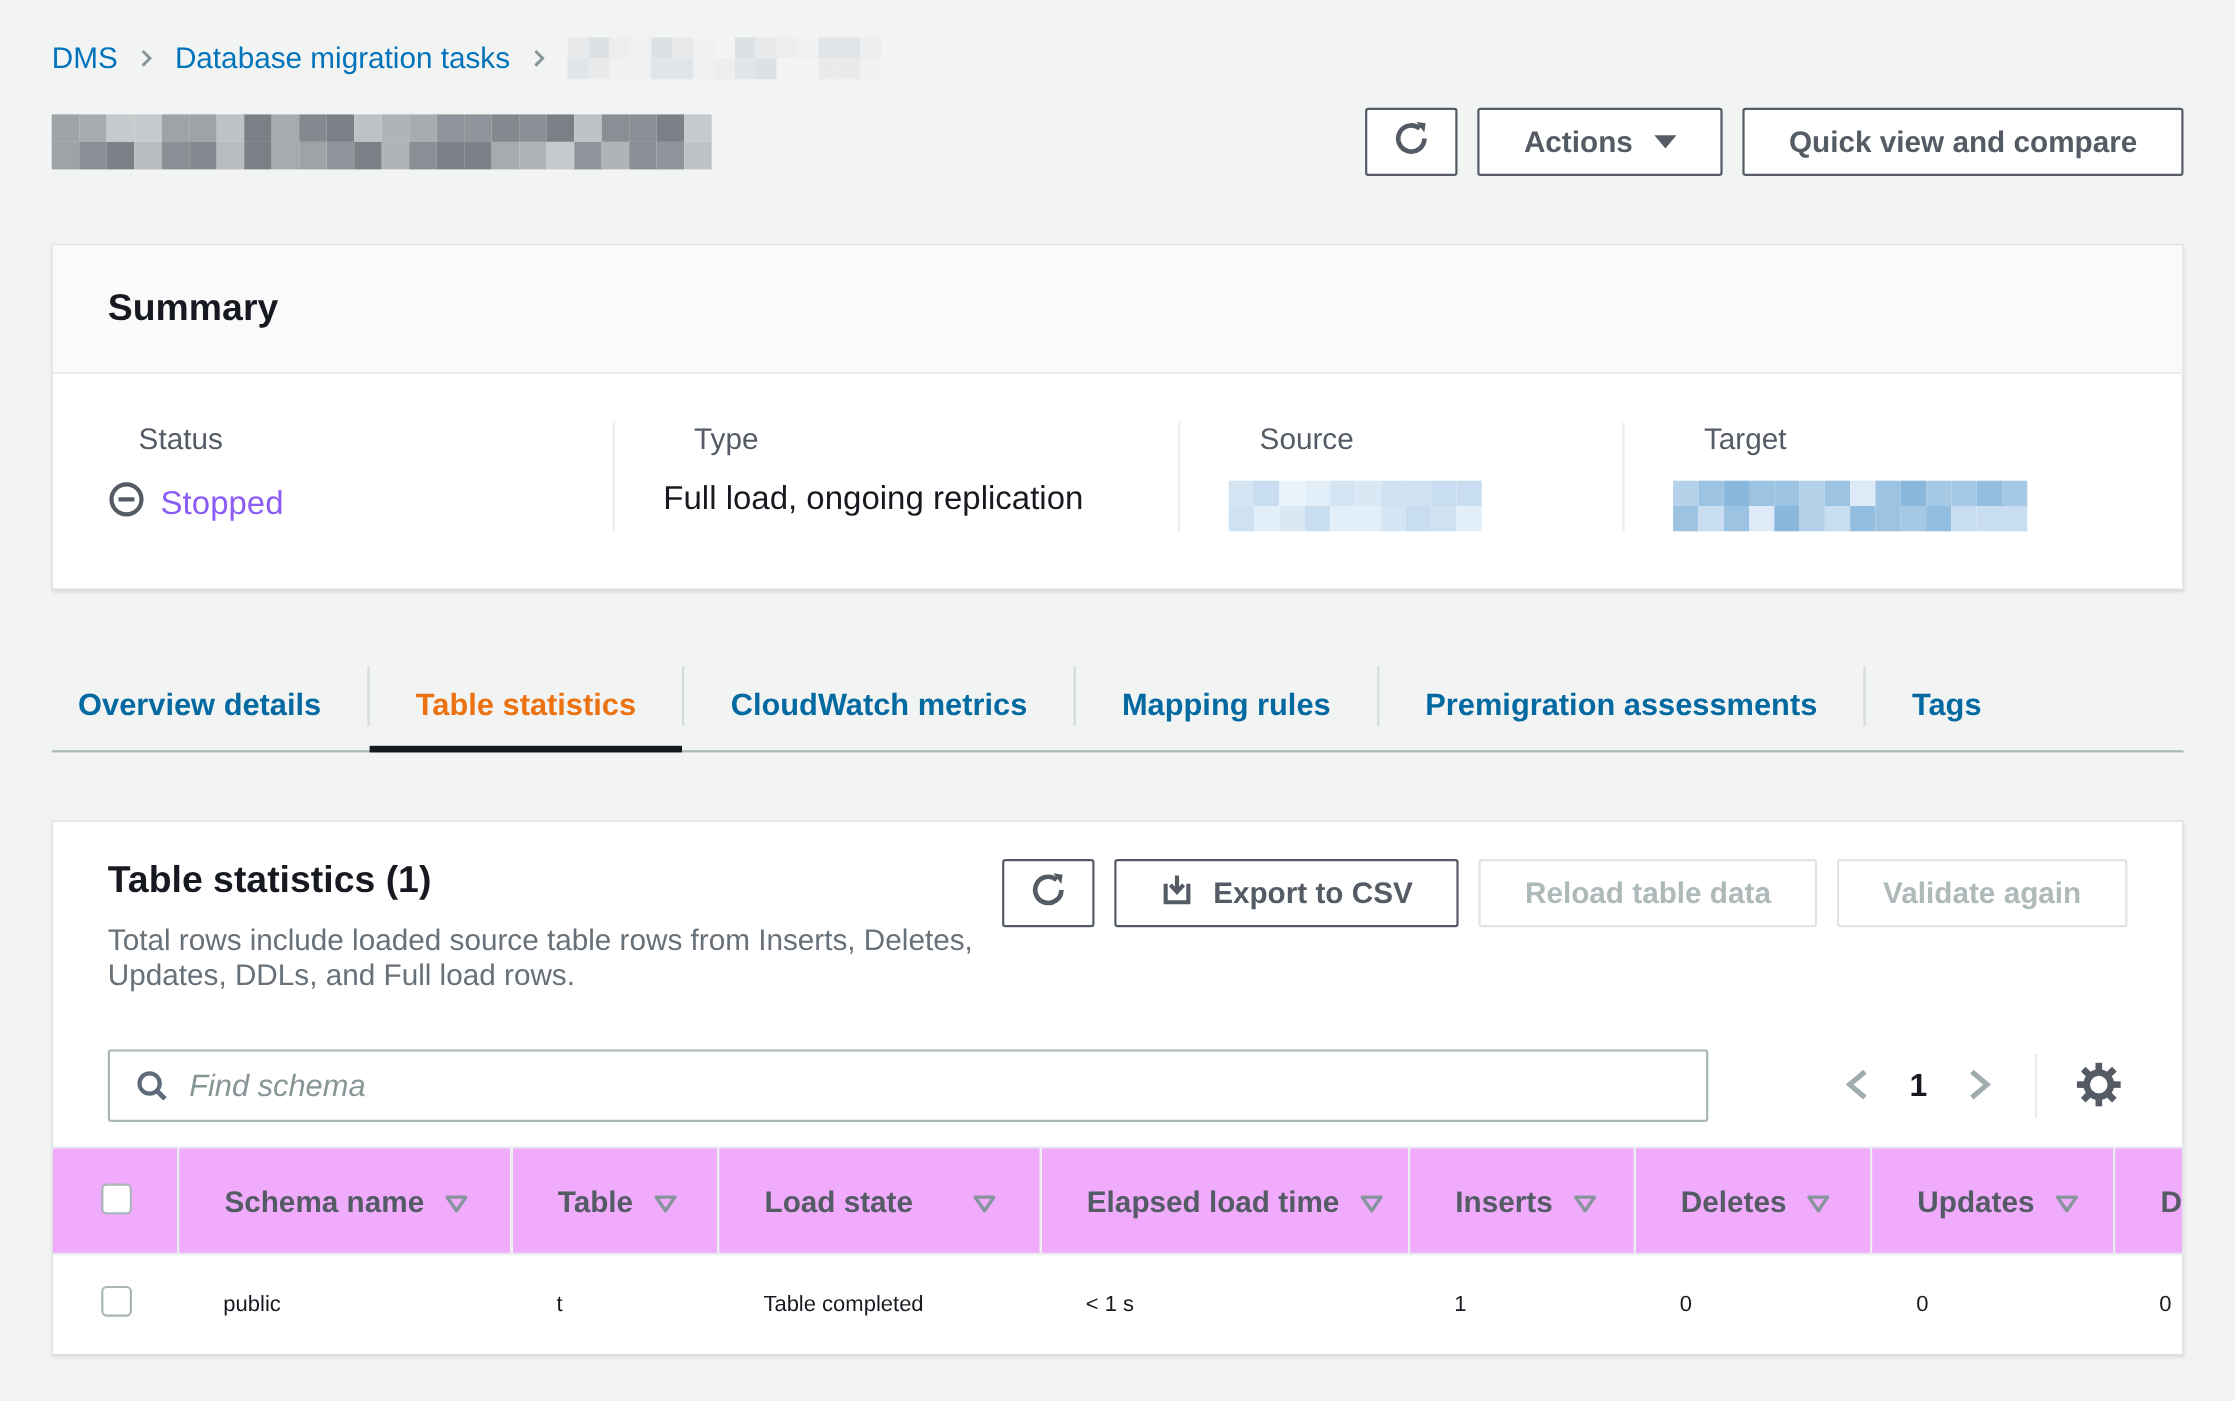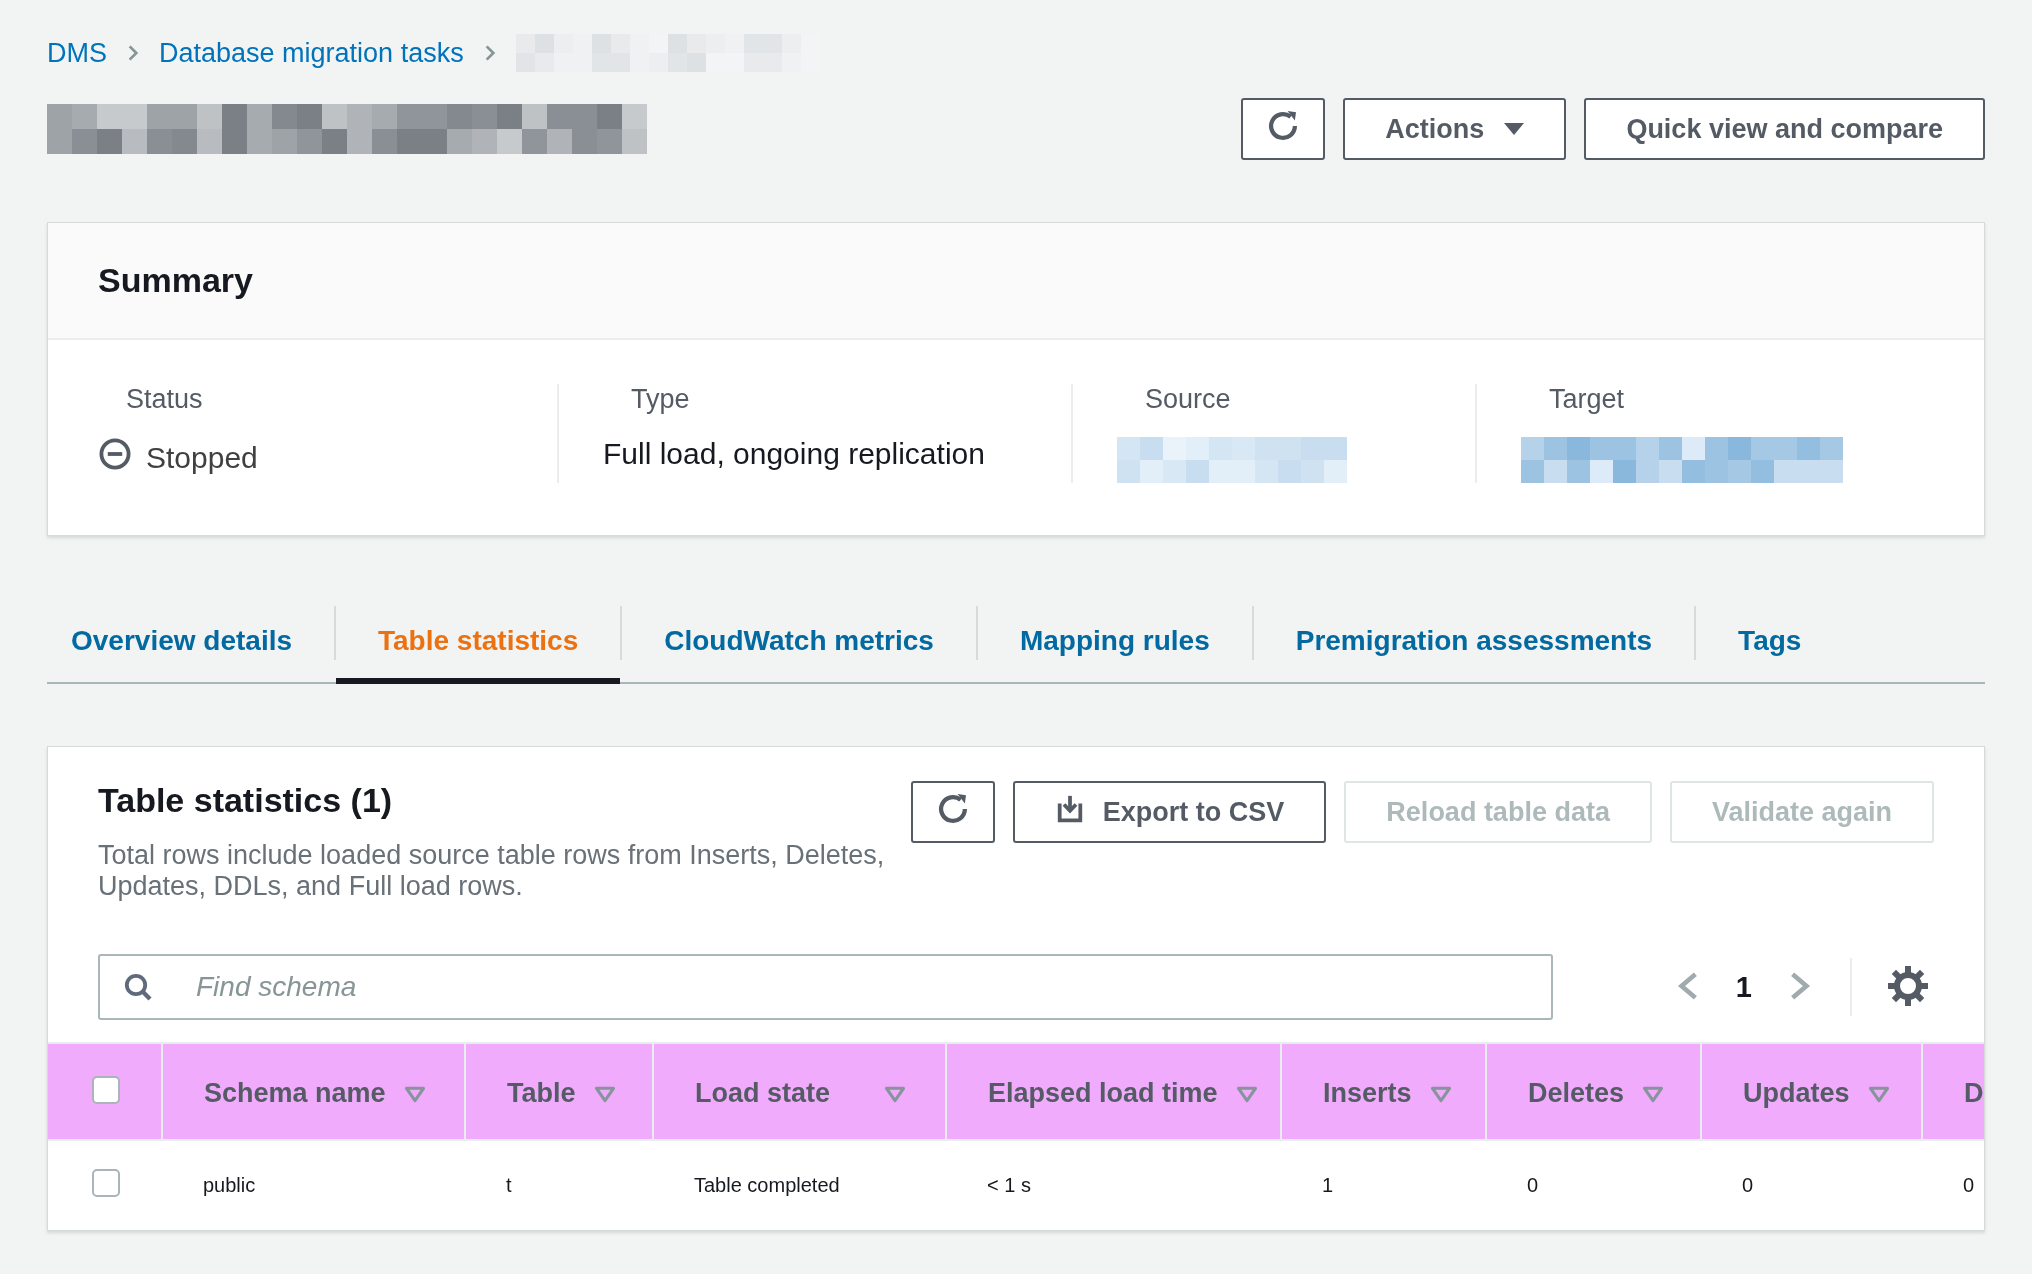--- a/index.html
+++ b/index.html
@@ -46,40 +46,40 @@
   .summary-panel { margin-top:62px; }
   .panel-hd { background:#fafafa; border-bottom:2px solid #eaeded; padding:38px 50px; }
   .panel-hd h2, .ts-title { font-size:34px; font-weight:bold; color:#16191f; }
   .summary-body { display:flex; padding:44px 50px 52px; }
   .sum-field { padding-right:30px; }
   .sum-field + .sum-field { border-left:2px solid #eaeded; padding-left:44px; }
   .sum-field.f-status { width:25%; } .sum-field.f-type { width:28%; }
   .sum-field.f-source { width:22%; } .sum-field.f-target { width:25%; }
   .field-label { color:#545b64; font-size:27px; margin-bottom:22px;margin-left:28px; }
   .field-value { font-size:30px; color:#16191f; display:flex; align-items:center; gap:14px; }
-  .field-value.status { color:#404040; }
+  .field-value.status { color:#8b5cf6; }
 
   
   .tabs { display:flex; align-items:stretch; margin-top:64px; border-bottom:2px solid #aab7b8; height:84px; }
   .tab { display:flex; align-items:center; padding:0 42px; font-size:28px; font-weight:bold;
          color:#0369a1; cursor:pointer; position:relative; }
   .tab:first-child { padding-left:24px; }
   .tab.active { color:#ec7211; }
   .tab.active::after { content:""; position:absolute; left:0; right:0; bottom:-2px; height:6px; background:#16191f; }
   .tab-div { width:2px; background:#d5dbdb; margin:6px 0 22px; }
 
   
   .ts-panel { margin-top:62px; }
   .ts-head { display:flex; justify-content:space-between; align-items:flex-start; padding:34px 50px 0; }
   .ts-desc { margin-top:20px; font-size:27px; color:#687078; }
   .ts-toolbar { display:flex; justify-content:space-between; align-items:center; padding:0 50px; margin-top:52px; }
   .search-box { position:relative; width:1455px; }
   .search-box input {
     width:100%; height:66px; border:2px solid #aab7b8; border-radius:3px;
-    padding:0 20px 0 96px; font-size:28px; color:#000000; background:#fff; outline:none;
+    padding:0 20px 0 72px; font-size:28px; color:#000000; background:#fff; outline:none;
     font-family:"Liberation Sans", sans-serif;
   }
   .search-box input::placeholder { font-style:italic; color:#879596; }
   .search-icon-wrap { position:absolute; left:24px; top:17px; }
   .pager { display:flex; align-items:center; }
   .pg-btn { background:none; border:none; cursor:pointer; display:inline-flex; padding:6px; }
   .pg-num { font-size:29px; font-weight:bold; margin:0 26px; color:#16191f; }
   .pg-sep { width:2px; height:58px; background:#eaeded; margin:0 30px; }
 
   

